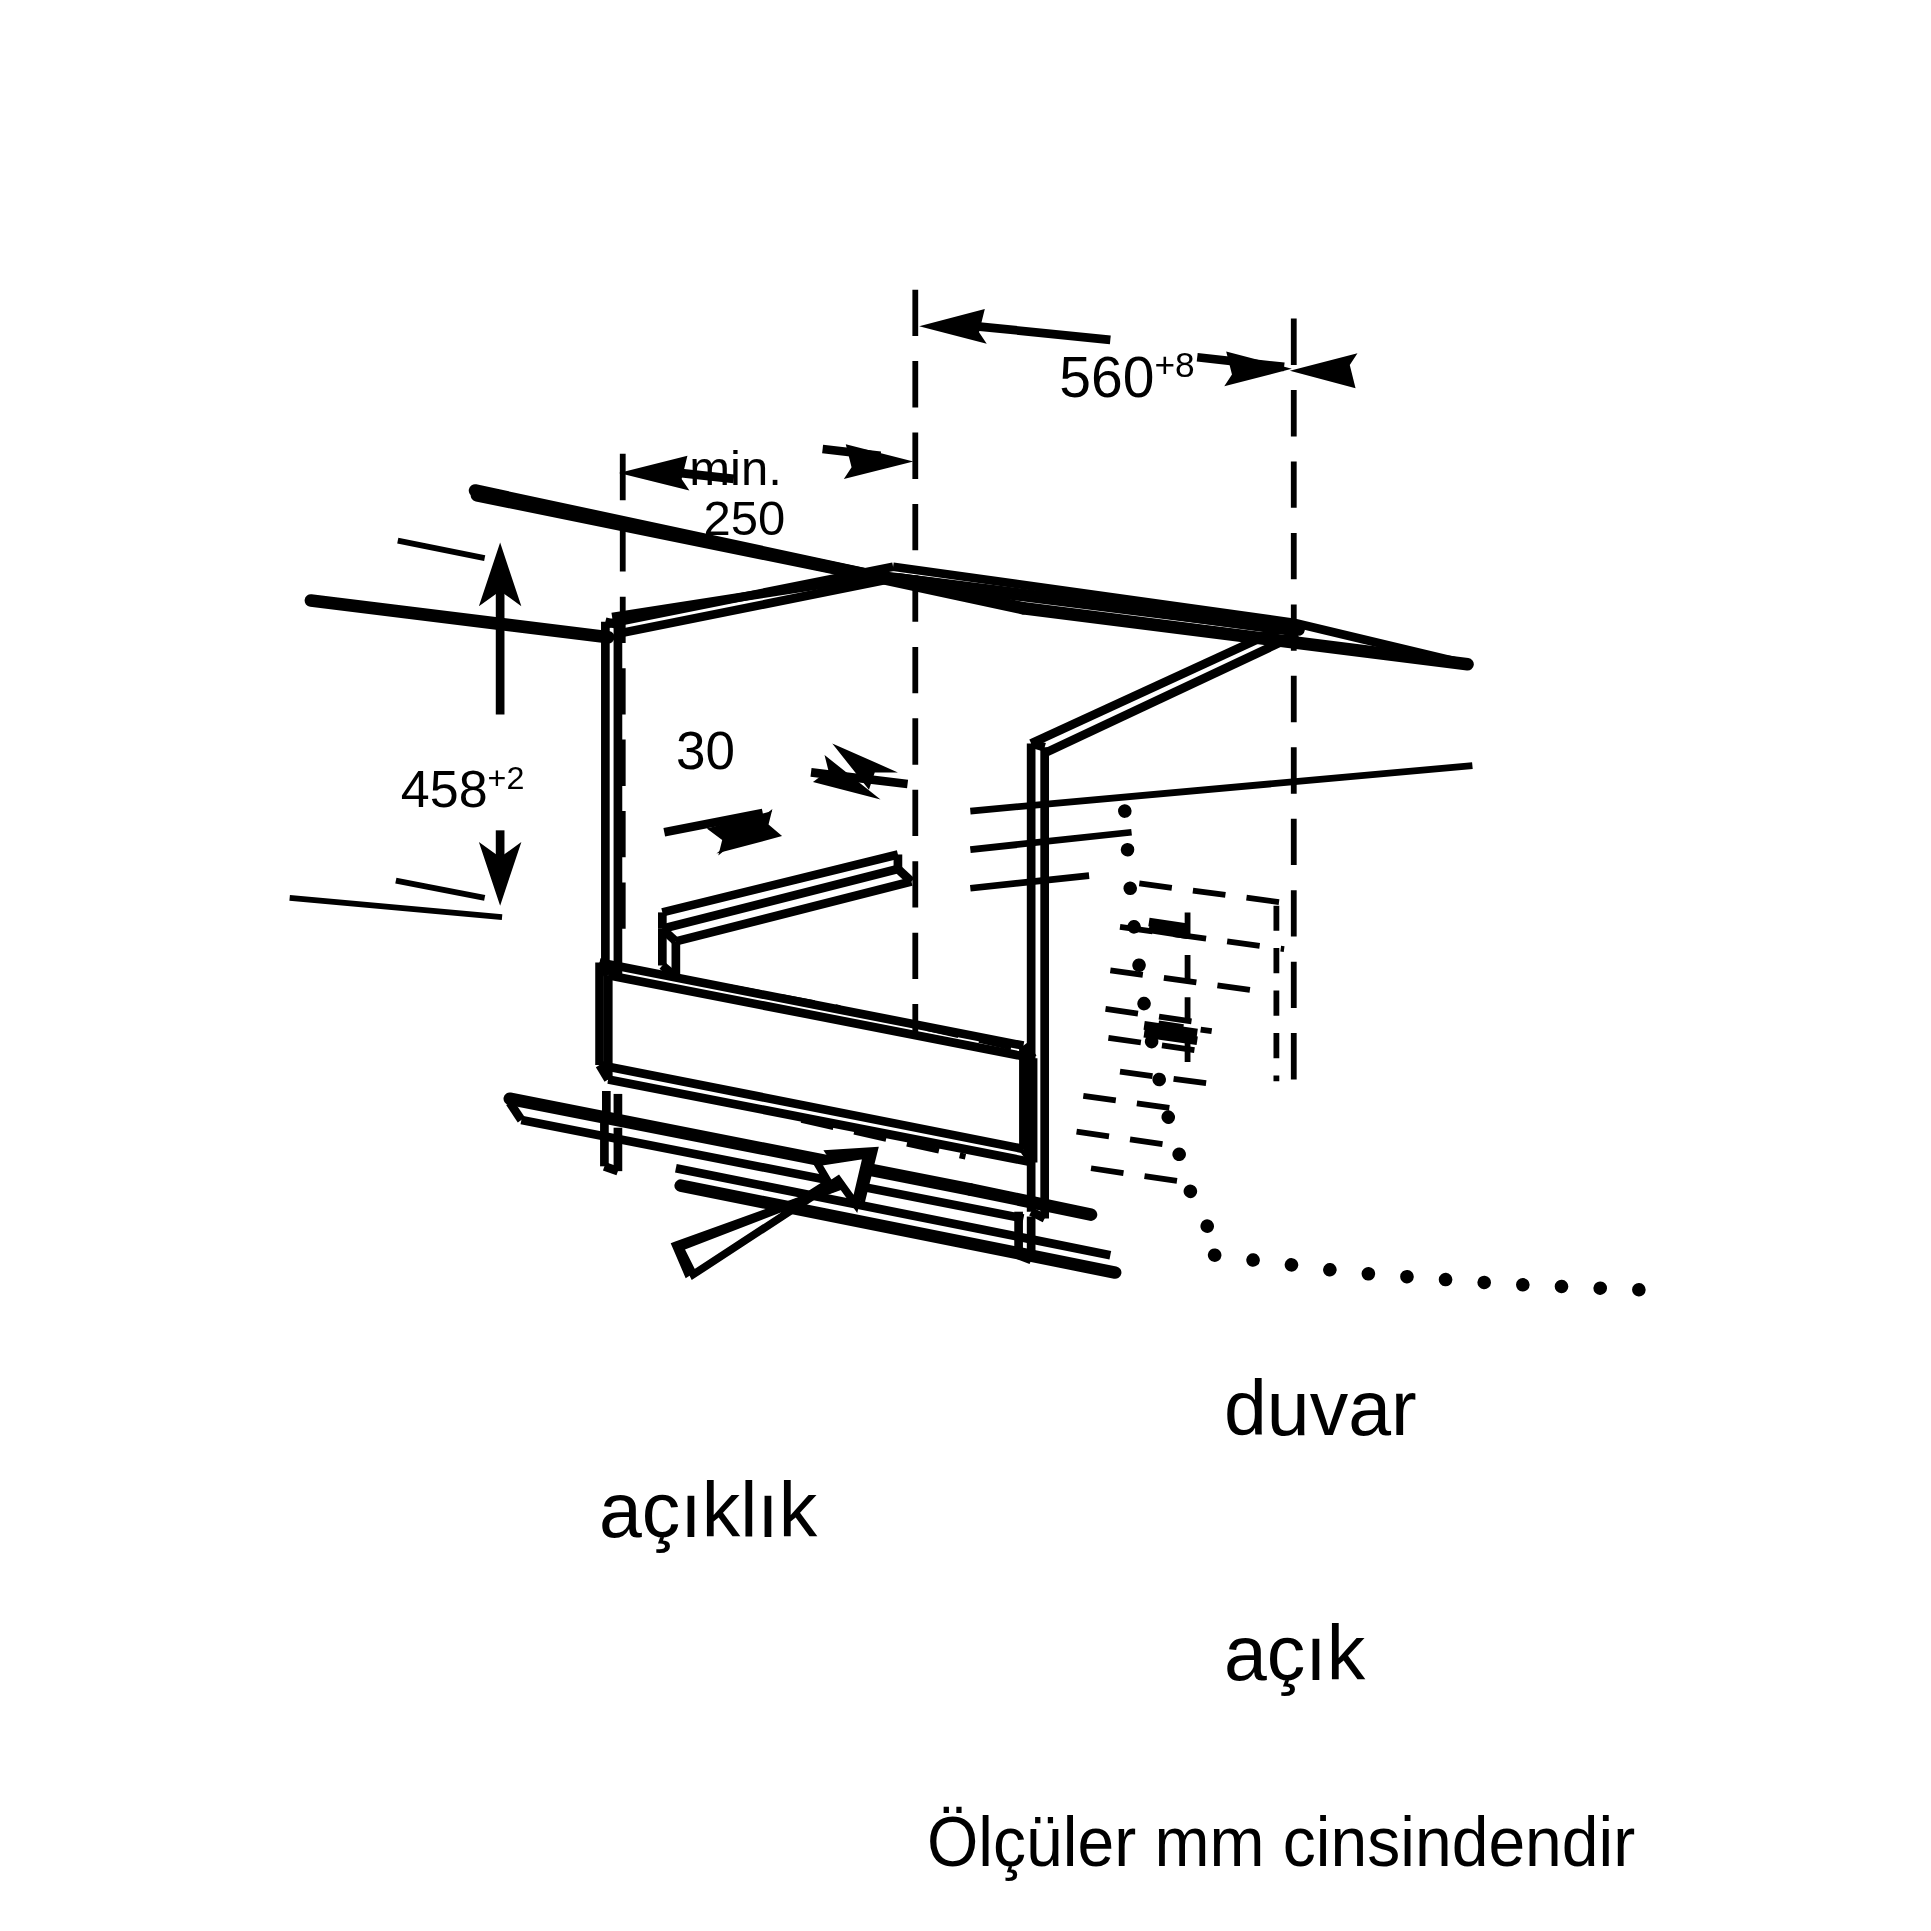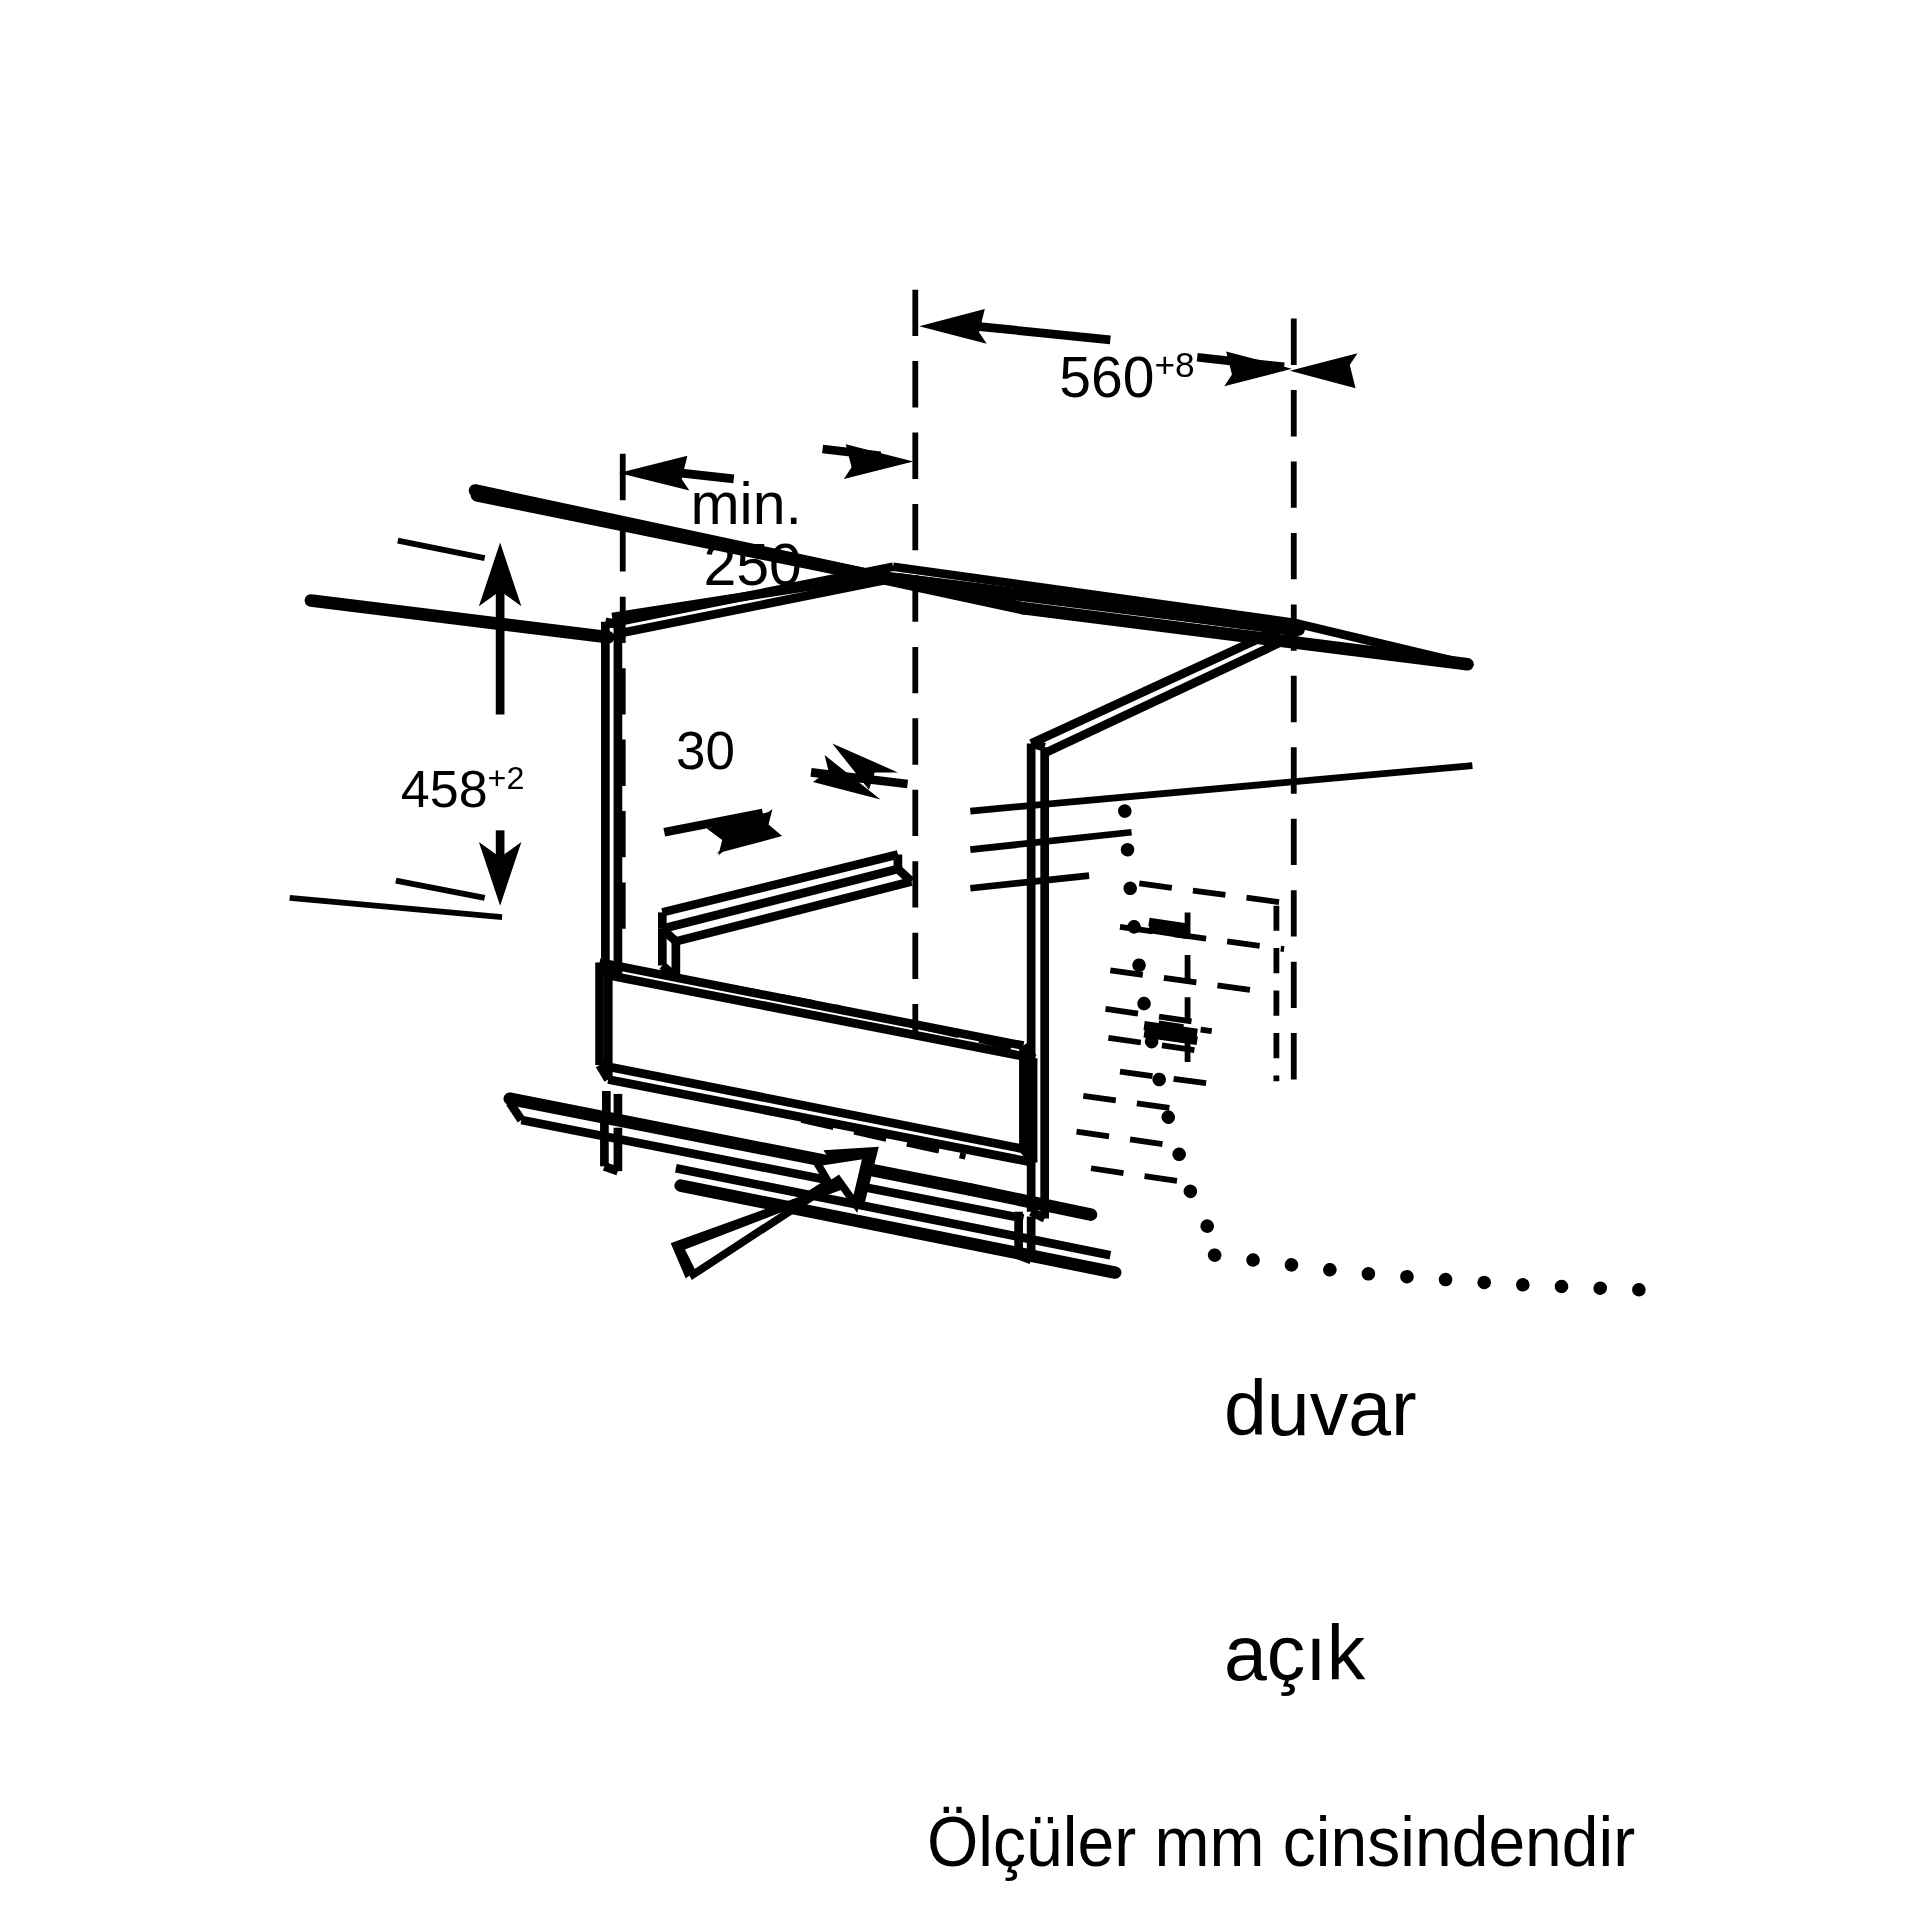--- a/index.html
+++ b/index.html
@@ -31,23 +31,23 @@
     white-space: pre;
     line-height: 1.02;
   }
   .lbl sup {
     font-size: 0.62em;
     vertical-align: super;
     line-height: 0;
   }
   
   #lbl-min-550 {
-    left: 686px; top: 354px;
-    font-size: 59px;
-    text-align: right;
+    left: 686px; top: 344px;
+    font-size: 49px;
+    text-align: center;
   }
   #lbl-min-550 .l1 { display:block; }
   #lbl-min-550 .l2 { display:block; margin-left: 17.4px; }
   #lbl-560 {
     left: 996px; top: 290px;
     font-size: 57px;
   }
   #lbl-458 {
     left: 343px; top: 710px;
     font-size: 52px;
@@ -299,19 +299,20 @@
   </div>
 
   <div class="lbl" id="lbl-30">30</div>
 
   <div class="lbl" id="lbl-arka">
     <div>duvar</div>
     <div>açık</div>
   </div>
 
   <div class="lbl" id="lbl-alt">
+    <div>açıklık</div>
     
   </div>
 
   <div class="lbl" id="lbl-units">Ölçüler mm cinsindendir</div>
 
 </div>
 
 
 </body></html>

